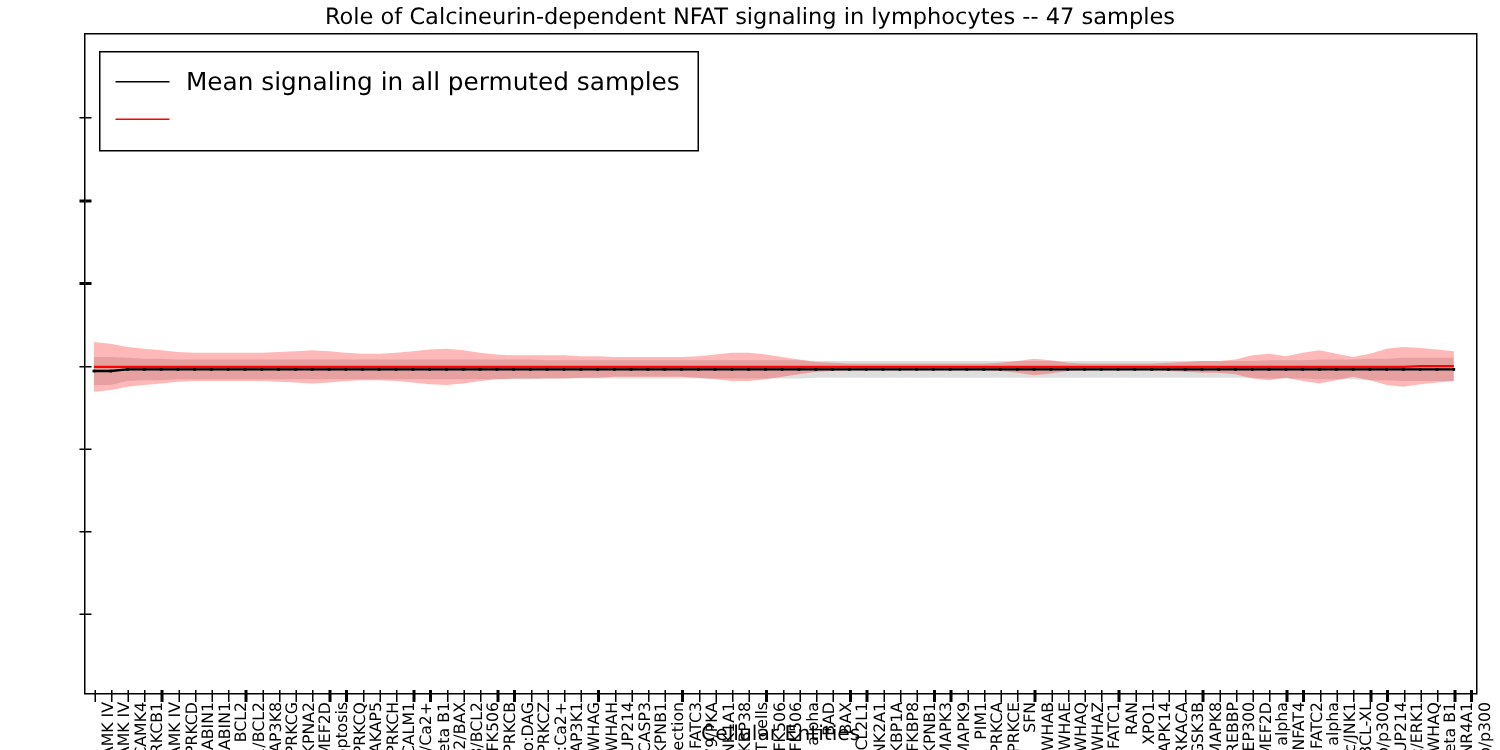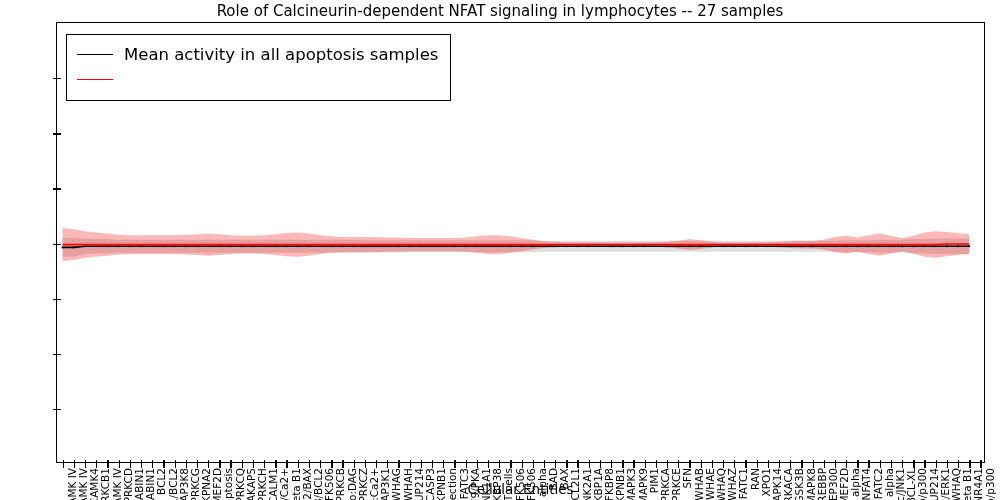--- a/index.html
+++ b/index.html
@@ -47,21 +47,21 @@
   .legend-row{display:flex;align-items:center;height:25px;}
   .legend-line{display:inline-block;width:36px;height:0;
     border-top:1.6px solid #000;margin-right:11px;}
   .legend-line.red{border-top-color:#ff0000;}
   .legend-text{font-size:16.5px;color:#000;white-space:nowrap;}
 </style>
 </head>
 <body>
 <div id="root">
 
-<div id="chart-title">Role of Calcineurin-dependent NFAT signaling in lymphocytes -- 27 samples</div>
+<div id="chart-title">Role of Calcineurin-dependent NFAT signaling in lymphocytes -- 47 samples</div>
 
 <div id="plot-area">
   <div id="plot-clip">
     <svg id="series-svg" width="929" height="441">
           <path d="M5.60 214.99 L16.79 214.99 L27.98 215.54 L39.17 216.09 L50.37 216.09 L61.56 216.64 L72.75 216.64 L83.95 216.64 L95.14 216.64 L106.33 216.64 L117.52 216.64 L128.72 216.64 L139.91 216.64 L151.10 216.64 L162.30 216.64 L173.49 216.64 L184.68 216.64 L195.87 216.64 L207.07 216.64 L218.26 216.64 L229.45 216.64 L240.64 216.64 L251.84 216.64 L263.03 216.64 L274.22 216.64 L285.42 216.64 L296.61 216.64 L307.80 217.19 L318.99 217.19 L330.19 217.19 L341.38 217.19 L352.57 217.19 L363.77 217.19 L374.96 217.19 L386.15 217.19 L397.34 217.19 L408.54 217.19 L419.73 217.19 L430.92 217.19 L442.11 217.19 L453.31 217.19 L464.50 217.19 L475.69 217.19 L486.89 217.74 L498.08 217.74 L509.27 217.74 L520.46 217.74 L531.66 217.74 L542.85 217.74 L554.04 217.74 L565.23 217.74 L576.43 217.74 L587.62 217.74 L598.81 217.74 L610.01 217.74 L621.20 217.74 L632.39 217.74 L643.58 217.74 L654.78 217.74 L665.97 217.74 L677.16 217.74 L688.36 217.74 L699.55 217.74 L710.74 217.74 L721.93 217.74 L733.13 217.74 L744.32 217.74 L755.51 217.74 L766.70 217.74 L777.90 217.74 L789.09 217.19 L800.28 217.19 L811.48 217.19 L822.67 216.64 L833.86 216.64 L845.05 216.64 L856.25 216.09 L867.44 216.09 L878.63 215.54 L889.83 215.54 L901.02 215.54 L912.21 215.54 L912.21 230.97 L901.02 230.97 L889.83 230.97 L878.63 230.97 L867.44 230.42 L856.25 230.42 L845.05 229.87 L833.86 229.87 L822.67 229.87 L811.48 229.32 L800.28 229.32 L789.09 229.32 L777.90 228.77 L766.70 228.77 L755.51 228.77 L744.32 228.77 L733.13 228.77 L721.93 228.77 L710.74 228.77 L699.55 228.77 L688.36 228.77 L677.16 228.77 L665.97 228.77 L654.78 228.77 L643.58 228.77 L632.39 228.77 L621.20 228.77 L610.01 228.77 L598.81 228.77 L587.62 228.77 L576.43 228.77 L565.23 228.77 L554.04 228.77 L542.85 228.77 L531.66 228.77 L520.46 228.77 L509.27 228.77 L498.08 228.77 L486.89 228.77 L475.69 229.32 L464.50 229.32 L453.31 229.32 L442.11 229.32 L430.92 229.32 L419.73 229.32 L408.54 229.32 L397.34 229.32 L386.15 229.32 L374.96 229.32 L363.77 229.32 L352.57 229.32 L341.38 229.32 L330.19 229.32 L318.99 229.32 L307.80 229.32 L296.61 229.87 L285.42 229.87 L274.22 229.87 L263.03 229.87 L251.84 229.87 L240.64 229.87 L229.45 229.87 L218.26 229.87 L207.07 229.87 L195.87 229.87 L184.68 229.87 L173.49 229.87 L162.30 229.87 L151.10 229.87 L139.91 229.87 L128.72 229.87 L117.52 229.87 L106.33 229.87 L95.14 229.87 L83.95 229.87 L72.75 229.87 L61.56 229.87 L50.37 230.42 L39.17 230.42 L27.98 230.97 L16.79 233.73 L5.60 233.73 Z" fill="#000000" fill-opacity="0.13" stroke="none"></path>
           <path d="M5.60 205.06 L16.79 206.17 L27.98 208.37 L39.17 209.47 L50.37 210.58 L61.56 211.68 L72.75 212.23 L83.95 212.23 L95.14 212.23 L106.33 212.23 L117.52 212.23 L128.72 211.68 L139.91 211.13 L151.10 210.58 L162.30 211.13 L173.49 212.23 L184.68 212.78 L195.87 212.78 L207.07 212.23 L218.26 211.13 L229.45 210.03 L240.64 209.47 L251.84 210.58 L263.03 212.23 L274.22 213.33 L285.42 213.88 L296.61 213.88 L307.80 213.88 L318.99 213.88 L330.19 214.44 L341.38 214.44 L352.57 214.99 L363.77 214.99 L374.96 214.99 L386.15 214.99 L397.34 214.99 L408.54 214.44 L419.73 213.33 L430.92 212.23 L442.11 212.23 L453.31 213.33 L464.50 214.99 L475.69 216.64 L486.89 218.29 L498.08 218.85 L509.27 219.40 L520.46 219.40 L531.66 219.40 L542.85 219.40 L554.04 219.40 L565.23 219.40 L576.43 219.40 L587.62 219.40 L598.81 219.40 L610.01 218.85 L621.20 217.74 L632.39 216.09 L643.58 217.19 L654.78 218.85 L665.97 219.40 L677.16 219.40 L688.36 219.40 L699.55 219.40 L710.74 219.40 L721.93 218.85 L733.13 218.29 L744.32 217.74 L755.51 217.74 L766.70 216.64 L777.90 213.88 L789.09 212.78 L800.28 214.44 L811.48 212.23 L822.67 210.58 L833.86 212.78 L845.05 214.99 L856.25 212.78 L867.44 209.47 L878.63 208.37 L889.83 208.92 L901.02 210.03 L912.21 211.13 L912.21 230.97 L901.02 232.08 L889.83 233.18 L878.63 234.83 L867.44 233.73 L856.25 230.42 L845.05 228.22 L833.86 230.42 L822.67 232.63 L811.48 230.97 L800.28 228.77 L789.09 230.42 L777.90 229.32 L766.70 226.56 L755.51 225.46 L744.32 225.46 L733.13 224.91 L721.93 224.36 L710.74 223.81 L699.55 223.81 L688.36 223.81 L677.16 223.81 L665.97 223.81 L654.78 224.36 L643.58 226.01 L632.39 227.12 L621.20 225.46 L610.01 224.36 L598.81 223.81 L587.62 223.81 L576.43 223.81 L565.23 223.81 L554.04 223.81 L542.85 223.81 L531.66 223.81 L520.46 223.81 L509.27 223.81 L498.08 224.36 L486.89 224.91 L475.69 226.56 L464.50 228.22 L453.31 229.87 L442.11 230.97 L430.92 230.97 L419.73 229.87 L408.54 228.77 L397.34 228.22 L386.15 228.22 L374.96 228.22 L363.77 228.22 L352.57 228.22 L341.38 228.77 L330.19 228.77 L318.99 229.32 L307.80 229.32 L296.61 229.32 L285.42 229.32 L274.22 229.87 L263.03 230.97 L251.84 232.63 L240.64 233.73 L229.45 233.18 L218.26 232.08 L207.07 230.97 L195.87 230.42 L184.68 230.42 L173.49 230.97 L162.30 232.08 L151.10 232.63 L139.91 232.08 L128.72 231.53 L117.52 230.97 L106.33 230.97 L95.14 230.97 L83.95 230.97 L72.75 230.97 L61.56 231.53 L50.37 232.63 L39.17 233.73 L27.98 234.83 L16.79 237.04 L5.60 238.14 Z" fill="#ff0000" fill-opacity="0.28" stroke="none"></path>
           <path d="M5.60 224.36 L16.79 224.36 L27.98 223.26 L39.17 223.26 L50.37 223.26 L61.56 223.26 L72.75 223.26 L83.95 223.26 L95.14 223.26 L106.33 223.26 L117.52 223.26 L128.72 223.26 L139.91 223.26 L151.10 223.26 L162.30 223.26 L173.49 223.26 L184.68 223.26 L195.87 223.26 L207.07 223.26 L218.26 223.26 L229.45 223.26 L240.64 223.26 L251.84 223.26 L263.03 223.26 L274.22 223.26 L285.42 223.26 L296.61 223.26 L307.80 223.26 L318.99 223.26 L330.19 223.26 L341.38 223.26 L352.57 223.26 L363.77 223.26 L374.96 223.26 L386.15 223.26 L397.34 223.26 L408.54 223.26 L419.73 223.26 L430.92 223.26 L442.11 223.26 L453.31 223.26 L464.50 223.26 L475.69 223.26 L486.89 223.26 L498.08 223.26 L509.27 223.26 L520.46 223.26 L531.66 223.26 L542.85 223.26 L554.04 223.26 L565.23 223.26 L576.43 223.26 L587.62 223.26 L598.81 223.26 L610.01 223.26 L621.20 223.26 L632.39 223.26 L643.58 223.26 L654.78 223.26 L665.97 223.26 L677.16 223.26 L688.36 223.26 L699.55 223.26 L710.74 223.26 L721.93 223.26 L733.13 223.26 L744.32 223.26 L755.51 223.26 L766.70 223.26 L777.90 223.26 L789.09 223.26 L800.28 223.26 L811.48 223.26 L822.67 223.26 L833.86 223.26 L845.05 223.26 L856.25 223.26 L867.44 223.26 L878.63 223.26 L889.83 223.26 L901.02 223.26 L912.21 223.26" fill="none" stroke="#000000" stroke-width="1.6"></path>
           <rect x="4.70" y="223.46" width="1.8" height="1.8" fill="#000"></rect>
           <rect x="15.89" y="223.46" width="1.8" height="1.8" fill="#000"></rect>
           <rect x="27.08" y="222.36" width="1.8" height="1.8" fill="#000"></rect>
@@ -410,20 +410,20 @@
       <div class="xtick-mark" style="left: 923.404px;"></div>
       <div class="xtick-mark-in" style="left: 923.404px;"></div>
       <div class="xtick-label" style="left: 927.604px;">MEF2D/NFAT1/Cbp/p300</div>
     </div>
 
 <div id="xlabel">Cellular Entities</div>
 
 <div id="legend">
   <div class="legend-row">
     <span class="legend-line"></span>
-    <span class="legend-text">Mean activity in all apoptosis samples</span>
+    <span class="legend-text">Mean signaling in all permuted samples</span>
   </div>
   <div class="legend-row">
     <span class="legend-line red"></span>
   </div>
 </div>
 
 </div>
 
 </body></html>

